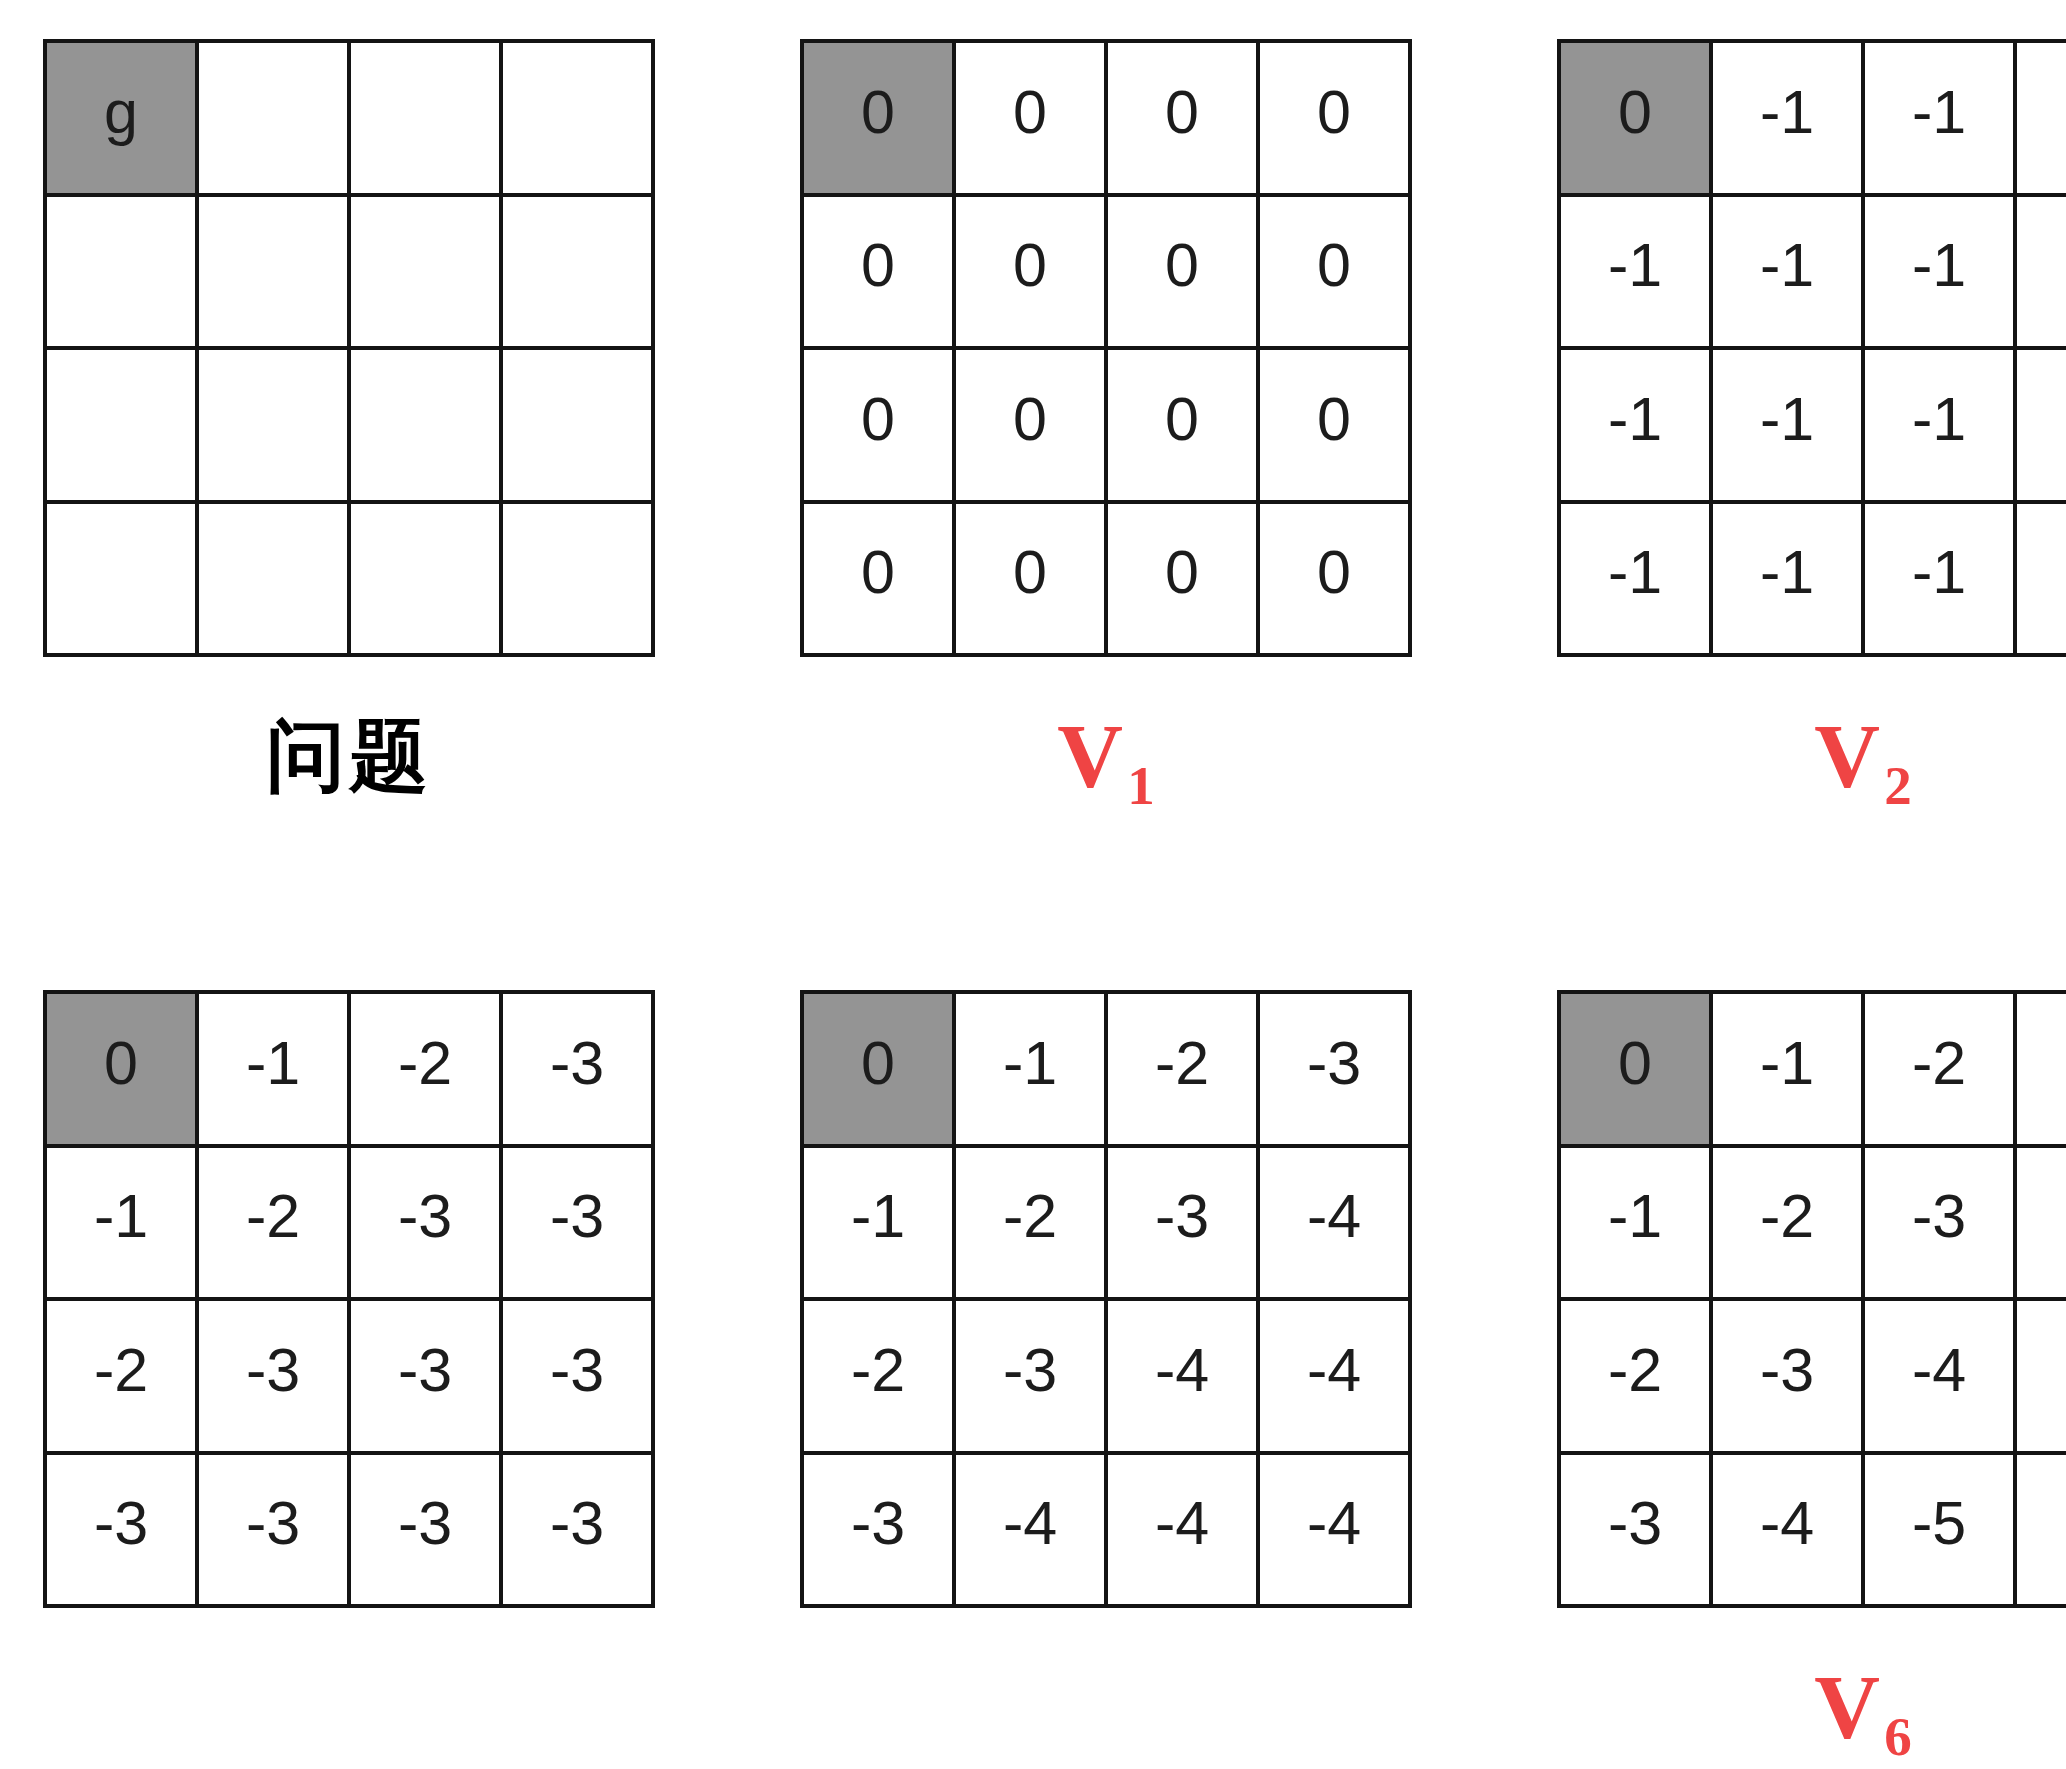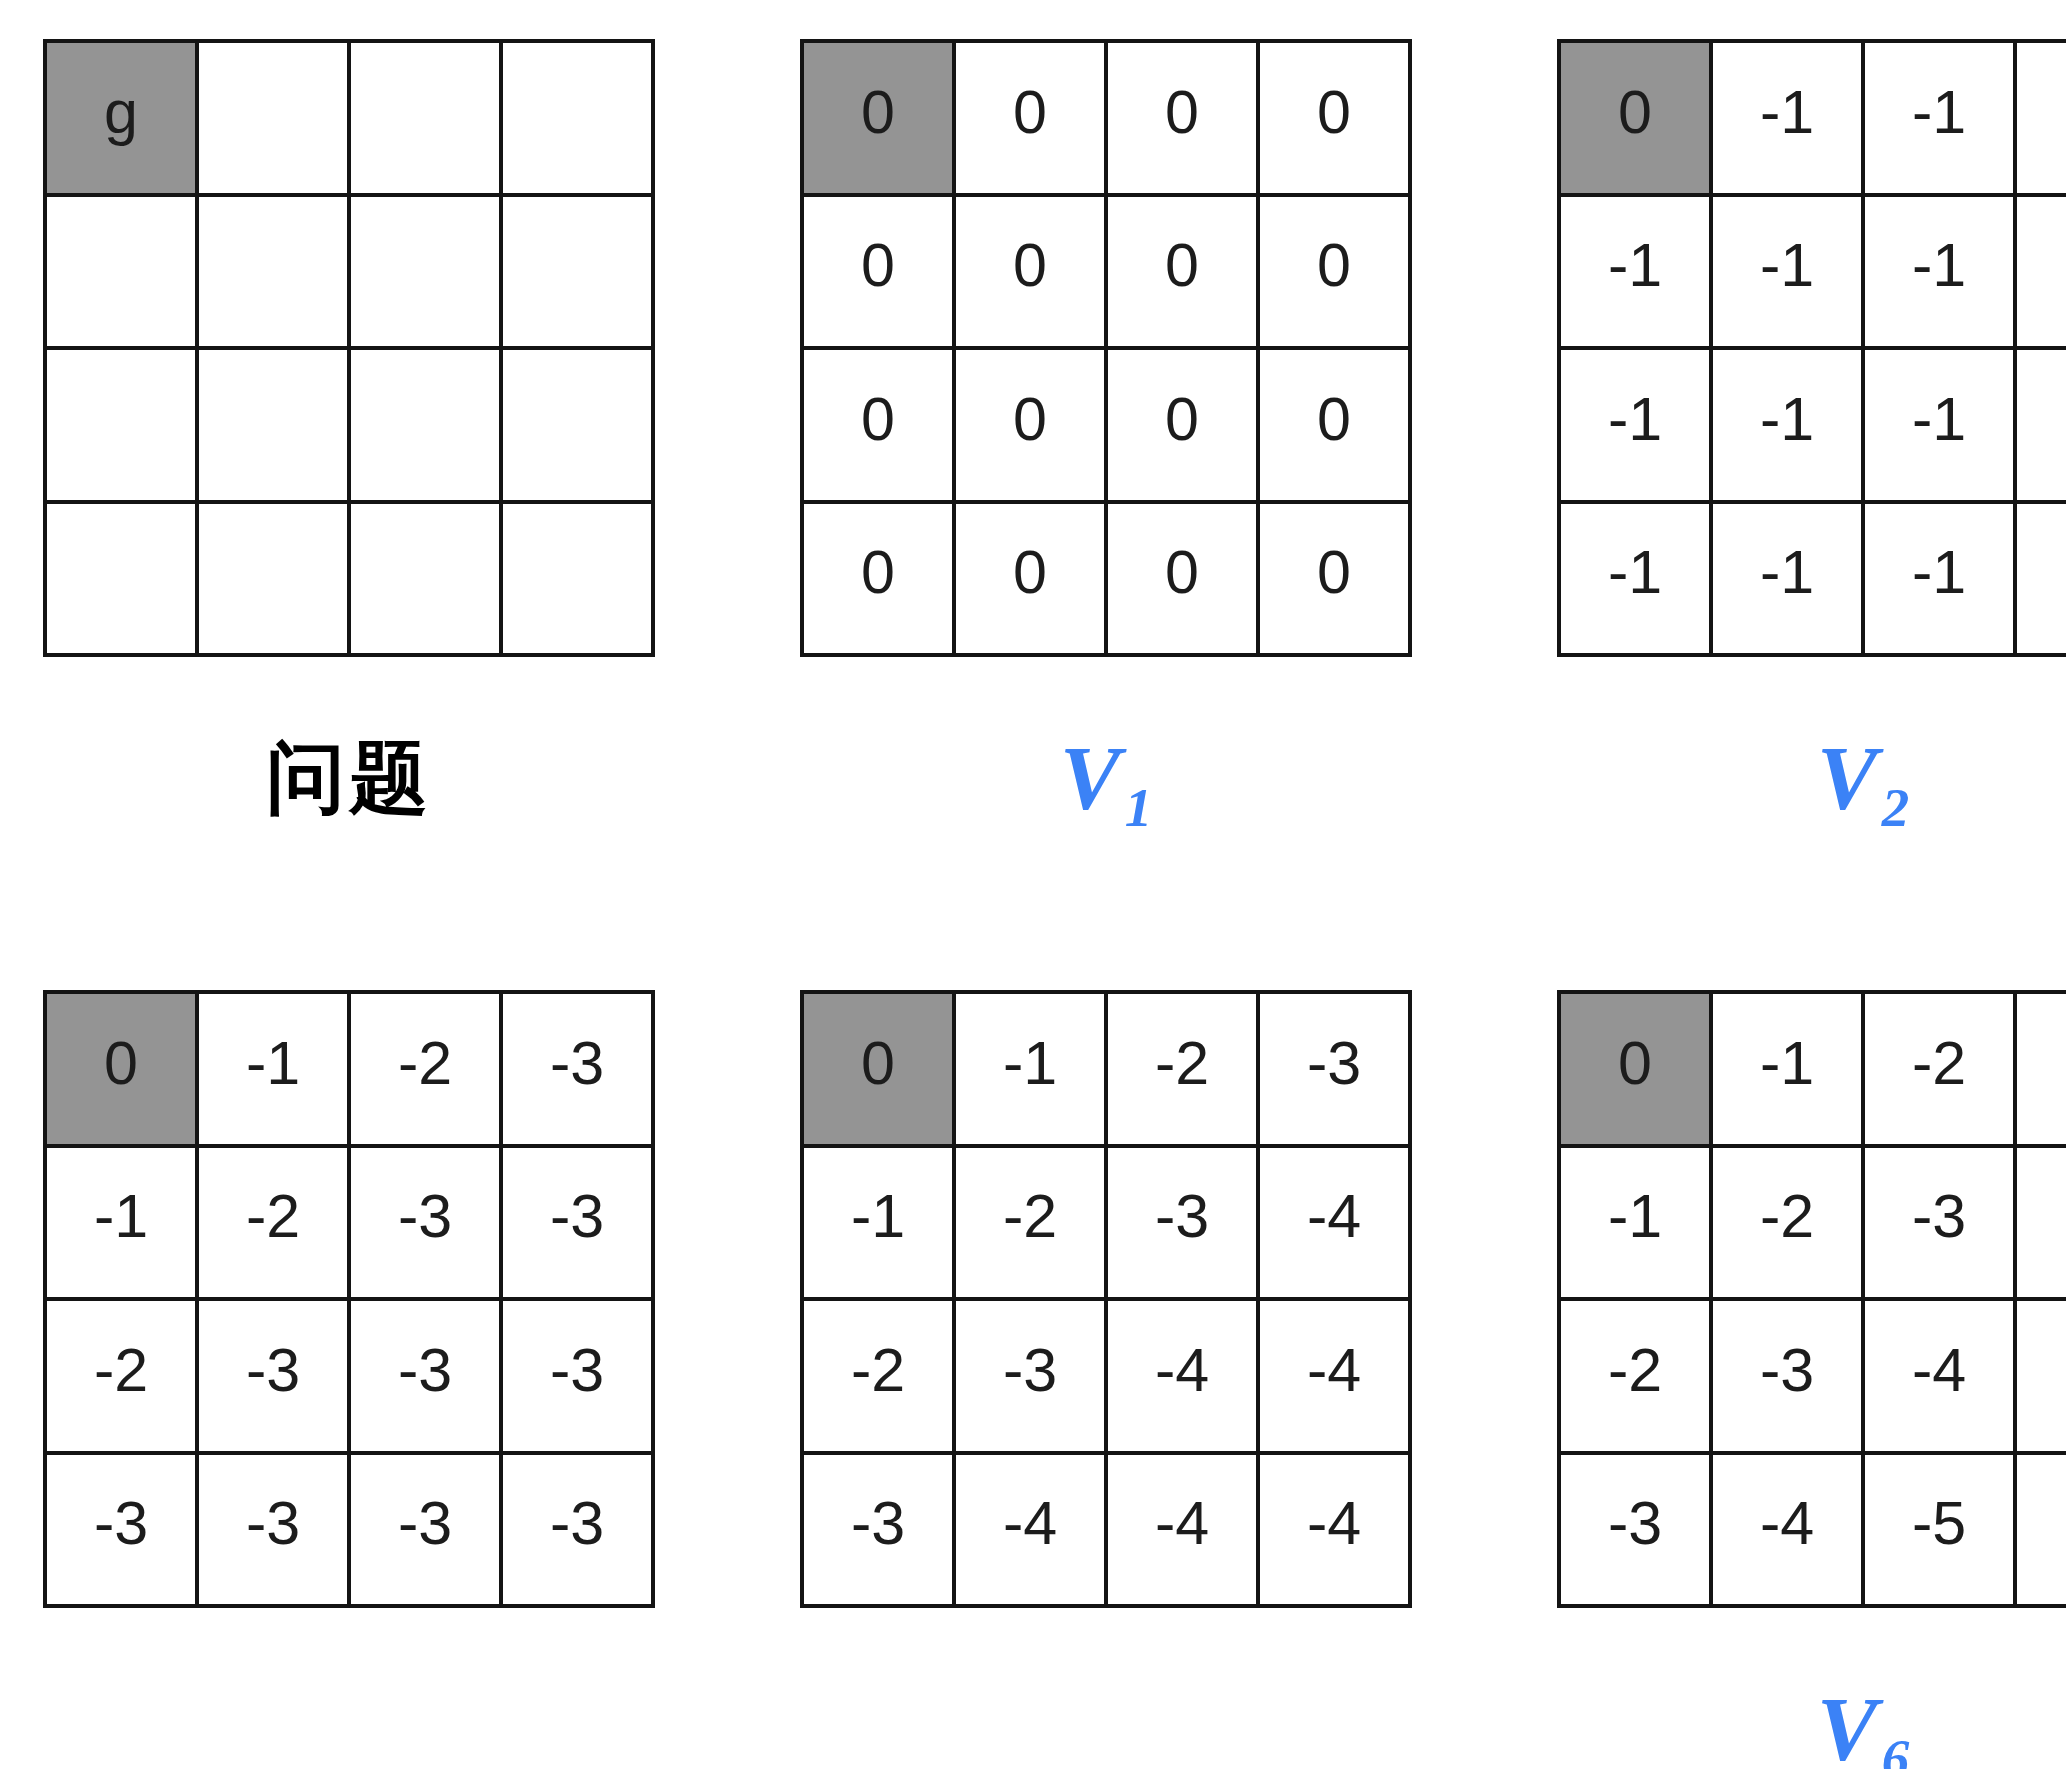--- a/index.html
+++ b/index.html
@@ -26,39 +26,38 @@
     display:flex;
     align-items:center;
     justify-content:center;
     font-size:61px;
     color:#1c1c1c;
     padding-bottom:12.4px;
   }
   .cell.goal{background:#949494;}
   .grid-label{
     position:absolute;
-    top:687px;
+    top:665px;
     left:0;
     width:100%;
     text-align:center;
     white-space:nowrap;
   }
   .label-cjk{
     font-family:"Liberation Serif",serif;
     font-weight:700;
     font-size:79px;
     color:#000000;
     letter-spacing:4.1px;
   }
   .label-v{
     font-family:"Liberation Serif",serif;
-    font-style:italic;
     font-weight:700;
     font-size:91px;
-    color:#3b82f6;
+    color:#ef4444;
   }
   .label-v .sub{
     font-size:55px;
     position:relative;
     top:17.4px;
     margin-left:4.1px;
   }
 </style>
 </head>
 <body>

